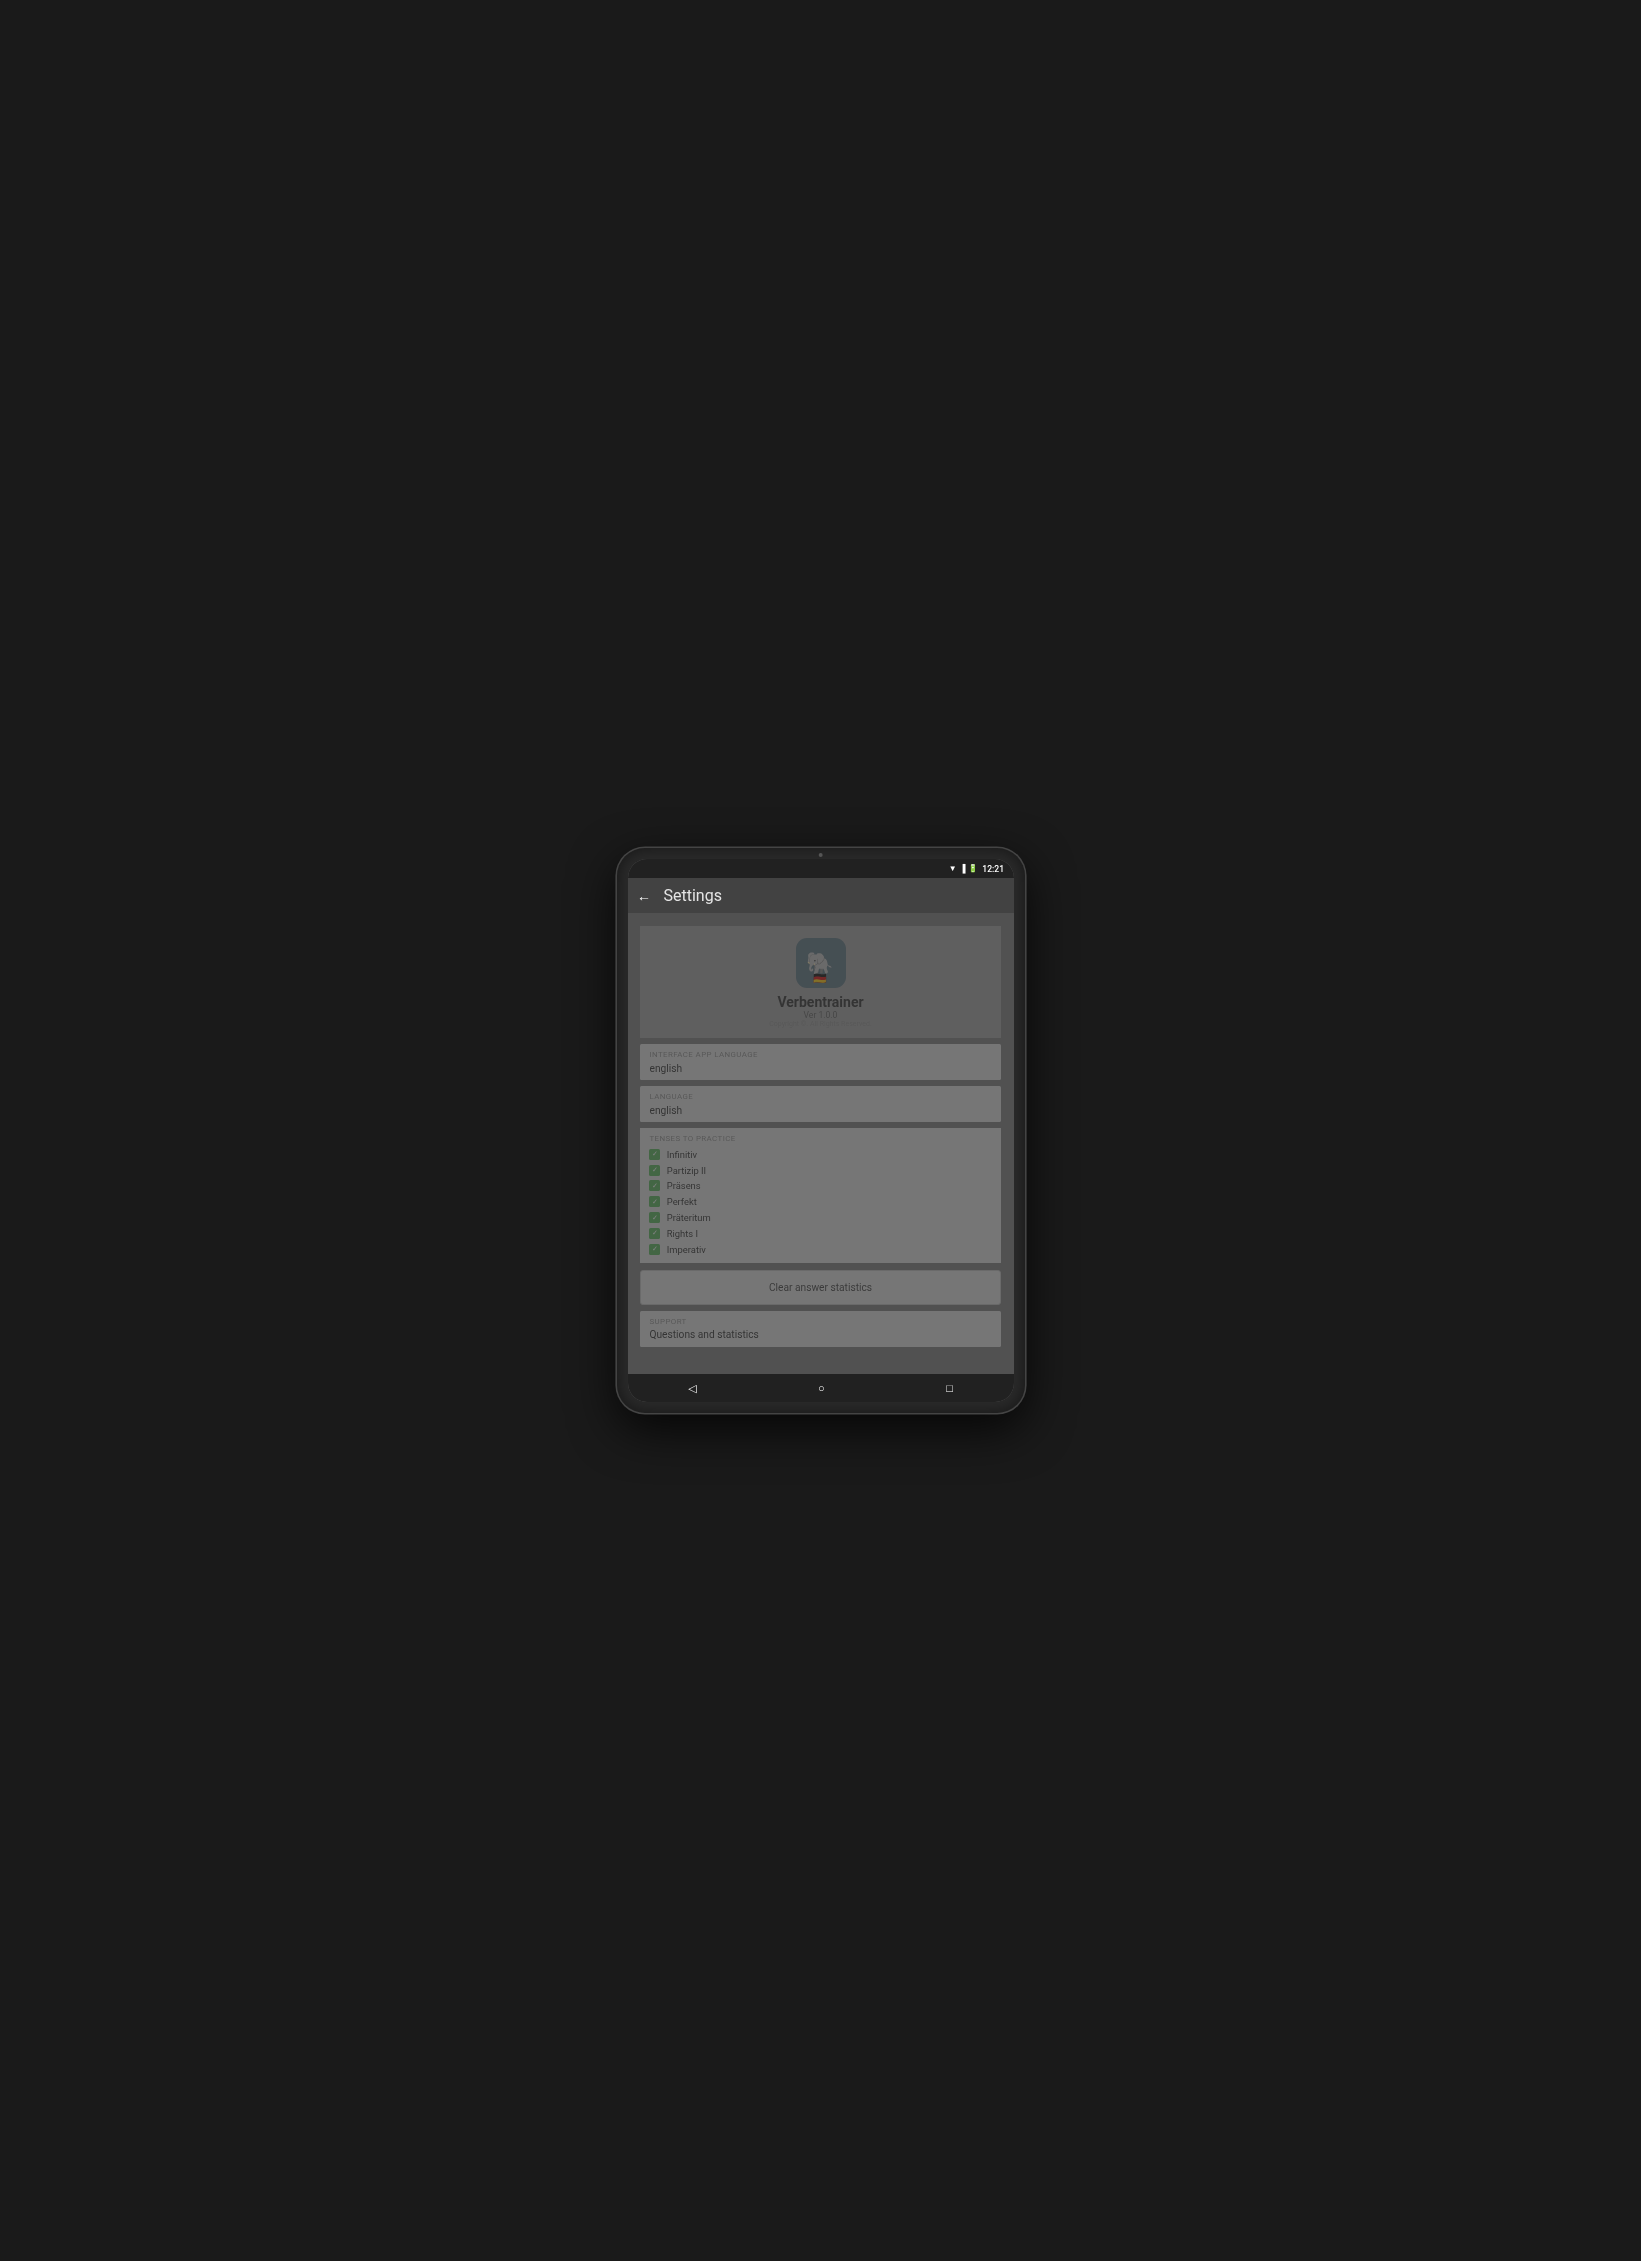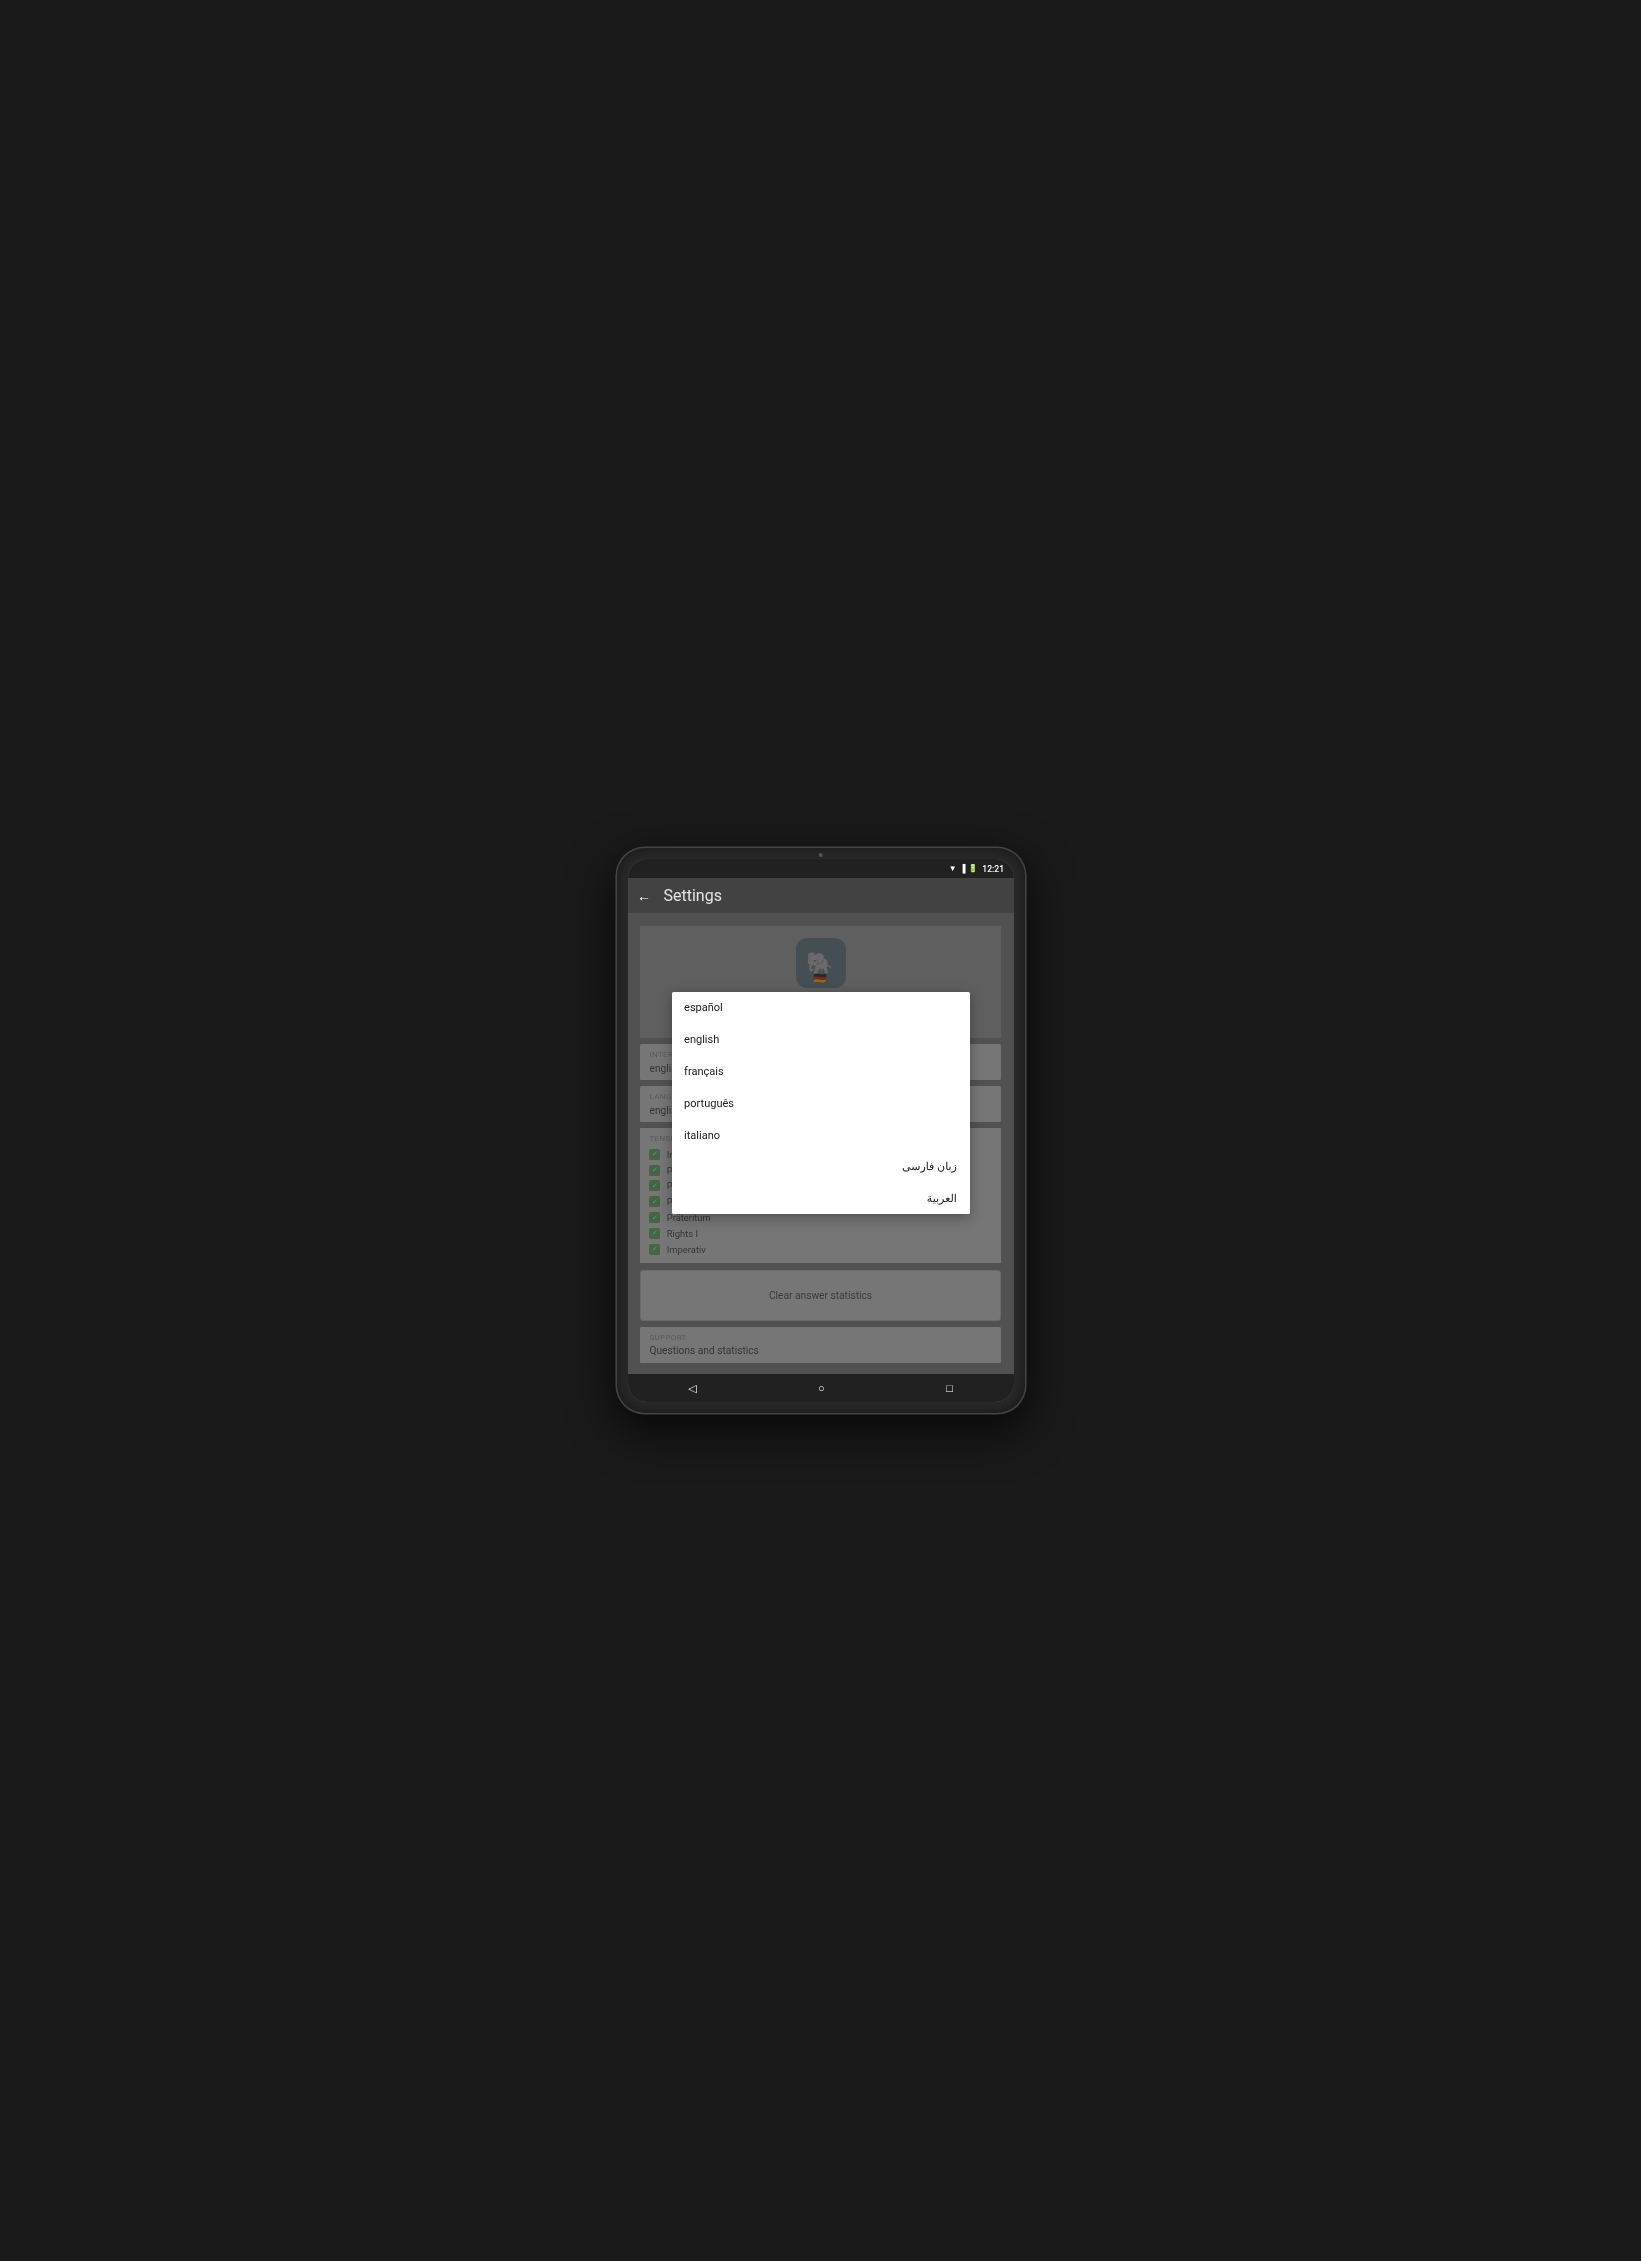--- a/index.html
+++ b/index.html
@@ -174,21 +174,21 @@
     }
     .checkbox-label {
       font-size: 9.4px;
       color: #222;
     }
 
     .clear-stats-btn {
       background: #e0e0e0;
       border: 0.8px solid #bbb;
       border-radius: 3.1px;
-      padding: 19px;
+      padding: 11px;
       text-align: center;
       margin: 6.3px 0;
       font-size: 10.2px;
       color: #333;
     }
 
     
     .dropdown-overlay {
       position: absolute;
       top: 0;
@@ -340,43 +340,20 @@
         <div class="clear-stats-btn">Clear answer statistics</div>
 
         <div class="settings-section">
           <div class="section-label">SUPPORT</div>
           <div class="section-value">Questions and statistics</div>
         </div>
       </div>
 
       <div class="dropdown-overlay"></div>
 
-      <div class="language-dropdown">
-        <div class="dropdown-item">
-          <span>español</span>
-        </div>
-        <div class="dropdown-item">
-          <span>english</span>
-        </div>
-        <div class="dropdown-item">
-          <span>français</span>
-        </div>
-        <div class="dropdown-item">
-          <span>português</span>
-        </div>
-        <div class="dropdown-item">
-          <span>italiano</span>
-        </div>
-        <div class="dropdown-item rtl-text">
-          <span>زبان فارسی</span>
-        </div>
-        <div class="dropdown-item rtl-text">
-          <span>العربية</span>
-        </div>
-      </div>
 
     </div>
 
     <div class="nav-bar">
       <span class="nav-btn">◁</span>
       <span class="nav-btn">○</span>
       <span class="nav-btn">□</span>
     </div>
 
   </div>

